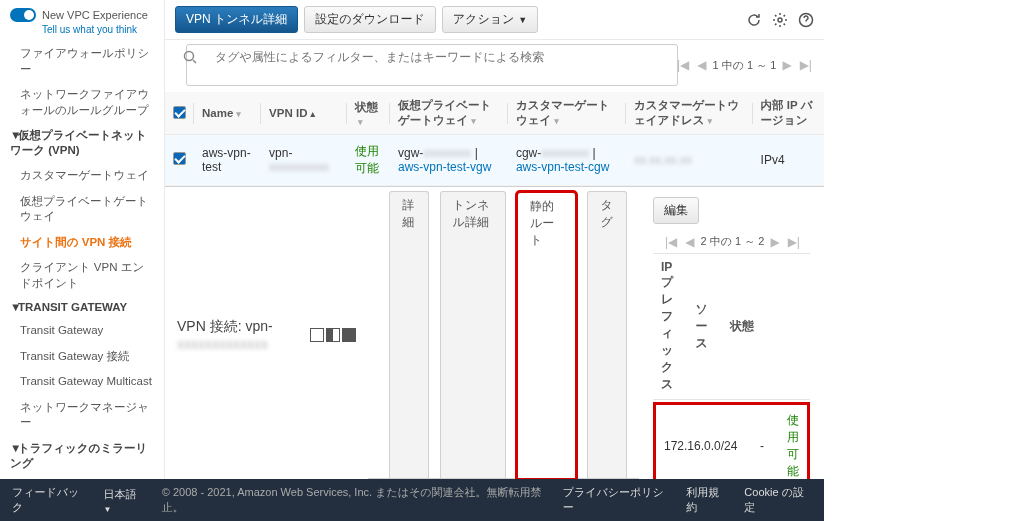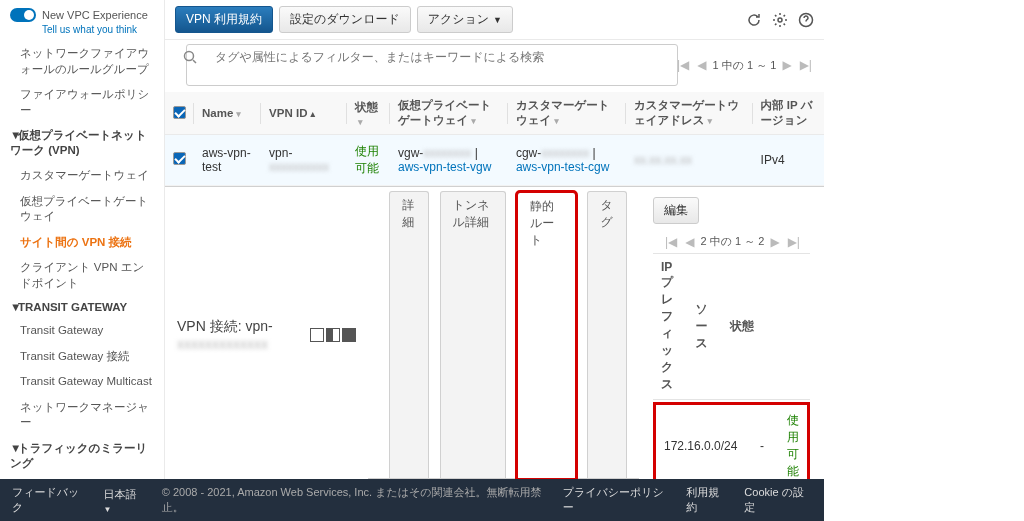--- a/index.html
+++ b/index.html
@@ -84,42 +84,42 @@
 <div class="app">
   <div class="main">
 
     <div class="sidebar">
       <div class="new-exp">
         <span class="toggle"></span>
         <span class="txt">New VPC Experience</span>
       </div>
       <div class="tellus">Tell us what you think</div>
 
+      <div class="nav-item">ファイアウォールポリシー</div>
       <div class="nav-item">ネットワークファイアウォールのルールグループ</div>
-      <div class="nav-item">ファイアウォールポリシー</div>
 
       <div class="nav-group"><span class="caret">▼</span><span>仮想プライベートネットワーク (VPN)</span></div>
       <div class="nav-item">カスタマーゲートウェイ</div>
       <div class="nav-item">仮想プライベートゲートウェイ</div>
       <div class="nav-item active">サイト間の VPN 接続</div>
       <div class="nav-item">クライアント VPN エンドポイント</div>
 
       <div class="nav-group"><span class="caret">▼</span><span>TRANSIT GATEWAY</span></div>
       <div class="nav-item">Transit Gateway</div>
       <div class="nav-item">Transit Gateway 接続</div>
       <div class="nav-item">Transit Gateway Multicast</div>
       <div class="nav-item">ネットワークマネージャー</div>
 
       <div class="nav-group"><span class="caret">▼</span><span>トラフィックのミラーリング</span></div>
 
     </div>
 
     <div class="content">
       <div class="toolbar">
-        <button class="btn primary">VPN 利用規約</button>
+        <button class="btn primary">VPN トンネル詳細</button>
         <button class="btn">設定のダウンロード</button>
         <button class="btn"><span>アクション</span><span class="caret-down">▼</span></button>
         <div class="toolbar-right">
           <span class="icon"><svg viewBox="0 0 16 16" fill="none" stroke="currentColor" stroke-width="1.5">
                 <path d="M13 8a5 5 0 1 1-1.5-3.5M13 2v3h-3"></path>
               </svg></span>
           <span class="icon"><svg viewBox="0 0 16 16" fill="none" stroke="currentColor" stroke-width="1.5">
                 <circle cx="8" cy="8" r="2"></circle>
                 <path d="M8 1v2M8 13v2M1 8h2M13 8h2M3 3l1.4 1.4M11.6 11.6 13 13M3 13l1.4-1.4M11.6 4.4 13 3"></path>
               </svg></span>

